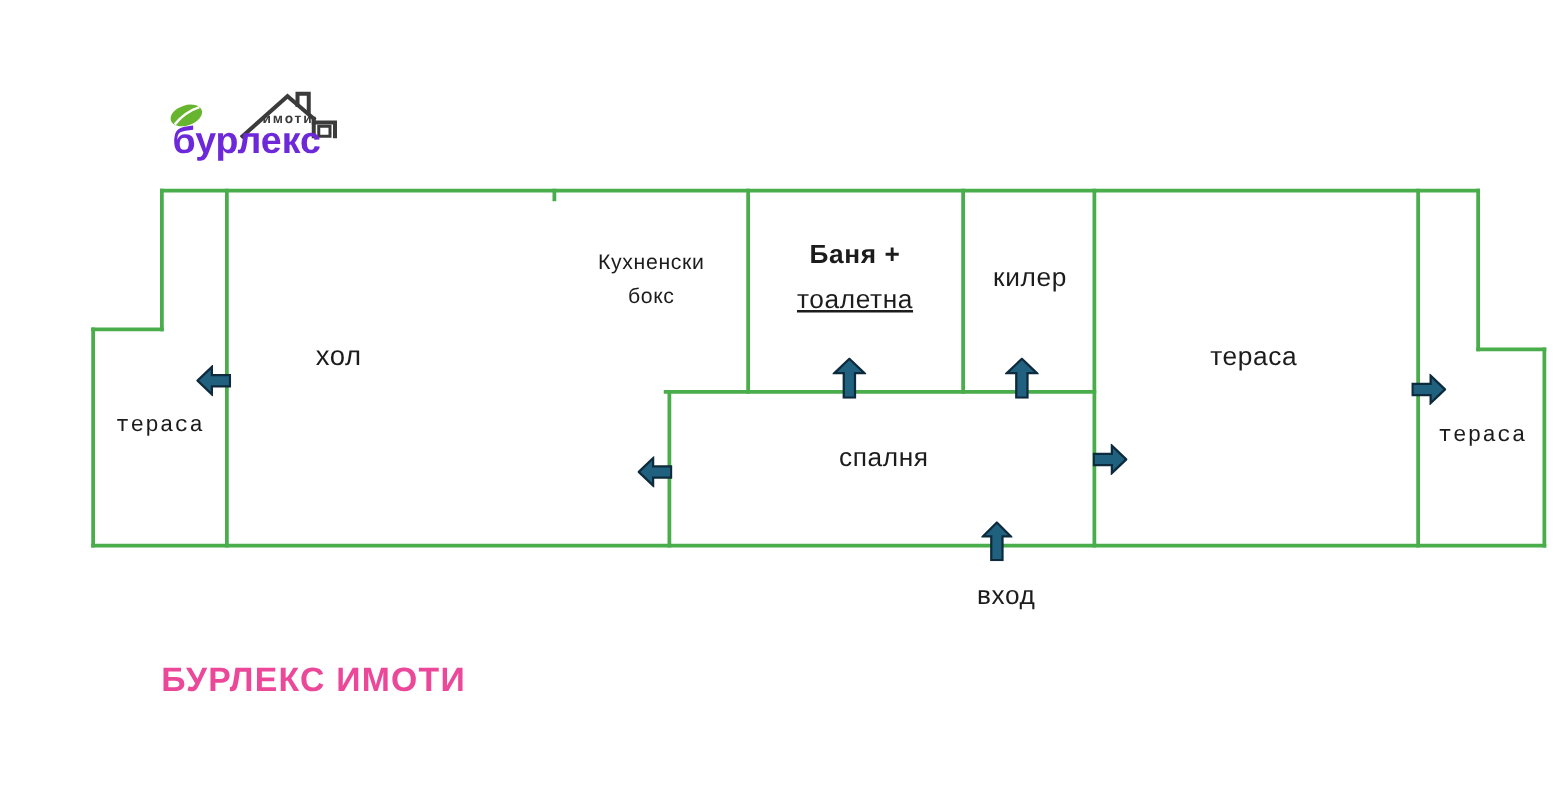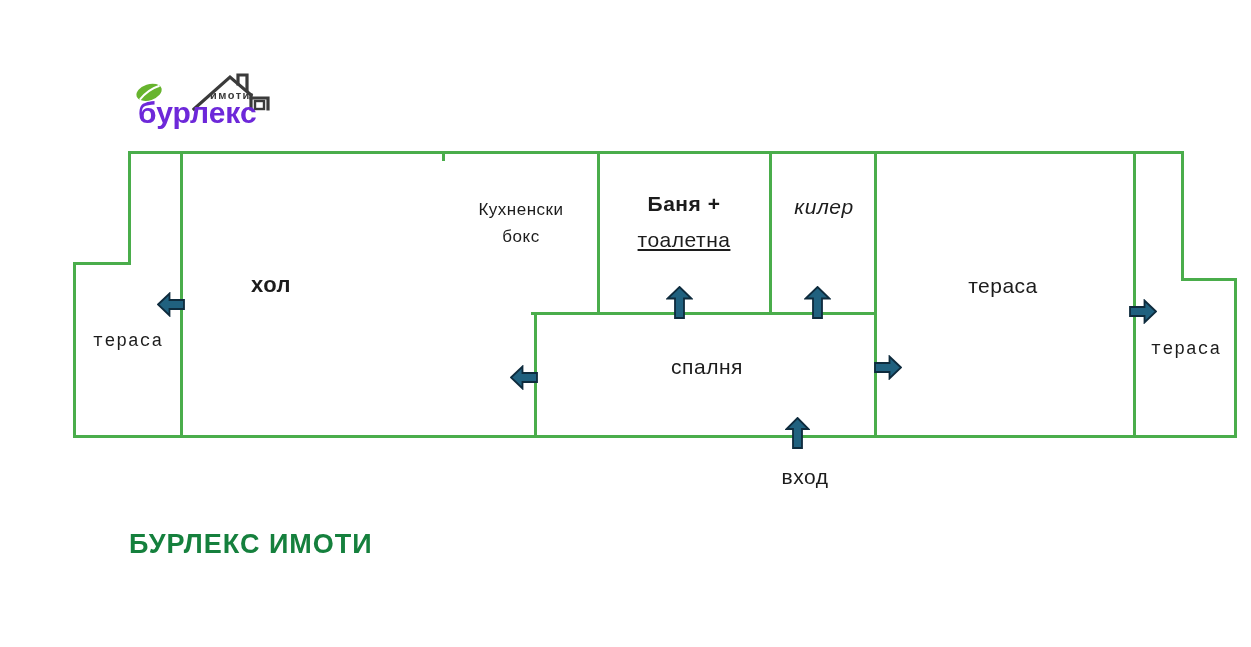--- a/index.html
+++ b/index.html
@@ -32,21 +32,21 @@
   }
   .logo .tagline{
     position:absolute;left:74px;top:21px;
     font-size:11px;font-weight:bold;color:#3b3b3b;
     letter-spacing:1.5px;
   }
   .logo .house{position:absolute;left:56px;top:4px;}
   .logo .leaf{position:absolute;left:-3px;top:12px;}
   .footer-brand{
     position:absolute;left:129px;top:529px;
-    font-size:27px;font-weight:bold;color:#15803d;
+    font-size:27px;font-weight:bold;color:#ec4899;
     letter-spacing:1px;
   }
 </style>
 </head>
 <body>
 
 <div class="canvas">
 
   <div class="logo">
     <svg class="house" width="84" height="40" viewBox="0 0 84 40">
@@ -107,26 +107,26 @@
 
   <svg class="door" style="left:1129px;top:299px;" width="28" height="25" viewBox="0 0 28 25">
     <path d="M27 12.5 L15.5 1.5 V8 H1 V17 H15.5 V23.5 Z" fill="#20617f" stroke="#0e2b3d" stroke-width="1.8"></path>
   </svg>
 
   <svg class="door" style="left:785px;top:417px;" width="25" height="32" viewBox="0 0 25 32">
     <path d="M12.5 1 L23.5 12 H17 V31 H8 V12 H1.5 Z" fill="#20617f" stroke="#0e2b3d" stroke-width="1.8"></path>
   </svg>
 
   <div class="room-label small" style="left:128px;top:341px;">тераса</div>
-  <div class="room-label" style="left:271px;top:285px;font-size:22px;font-weight:bold;">хол</div>
+  <div class="room-label" style="left:271px;top:285px;font-size:22px;">хол</div>
   <div class="room-label kitchen" style="left:521px;top:210px;text-align:center;">Кухненски</div>
   <div class="room-label kitchen" style="left:521px;top:237px;">бокс</div>
   <div class="room-label" style="left:684px;top:204px;font-weight:bold;">Баня +</div>
   <div class="room-label" style="left:684px;top:240px;text-decoration:underline;">тоалетна</div>
-  <div class="room-label" style="left:824px;top:207px;font-style:italic;">килер</div>
+  <div class="room-label" style="left:824px;top:223px;">килер</div>
   <div class="room-label" style="left:1003px;top:286px;">тераса</div>
   <div class="room-label small" style="left:1186px;top:349px;">тераса</div>
   <div class="room-label" style="left:707px;top:367px;">спалня</div>
   <div class="room-label" style="left:805px;top:477px;">вход</div>
 
   <div class="footer-brand">БУРЛЕКС ИМОТИ</div>
 
 </div>
 
 </body></html>

